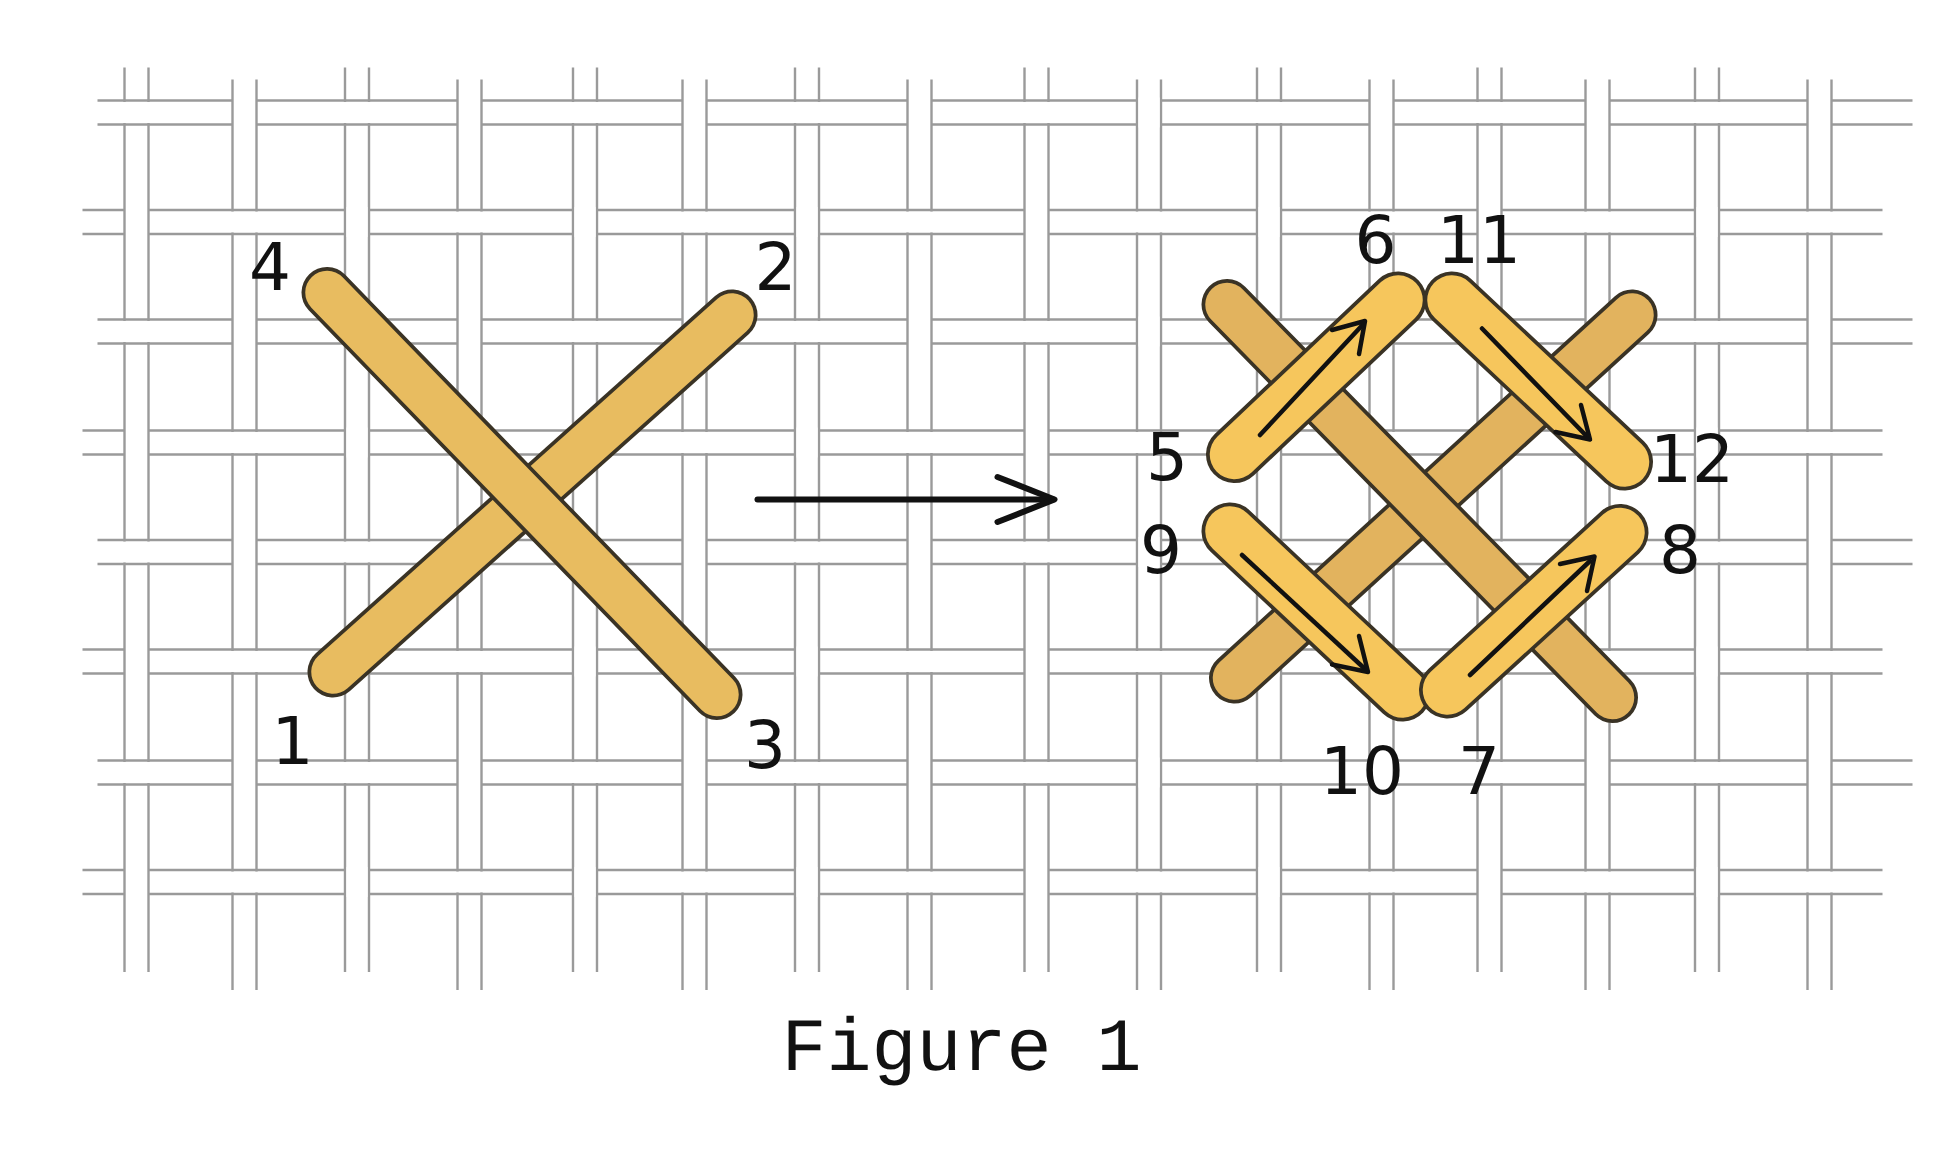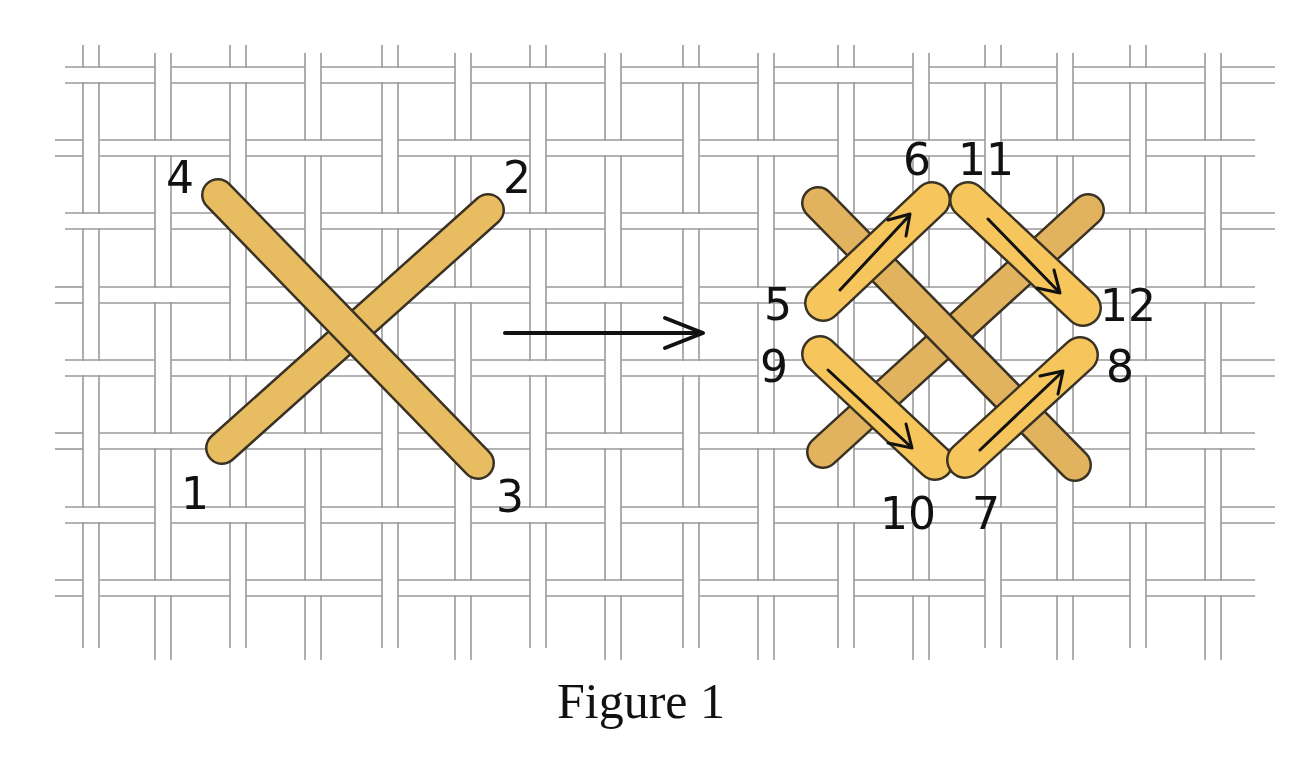--- a/index.html
+++ b/index.html
@@ -34,21 +34,21 @@
       font-family: "DejaVu Sans", sans-serif;
       font-size: 44px;
       fill: #111111;
     }
     .caption {
       position: absolute;
       left: 0;
       width: 1300px;
       top: 672px;
       text-align: center;
-      font-family: Liberation Serif, serif;
+      font-family: Liberation Mono, monospace;
       font-size: 50px;
       color: #111111;
     }
     .caption span {
       display: inline-block;
       margin-left: -18px;
     }
   </style>
 </head>
 <body>

